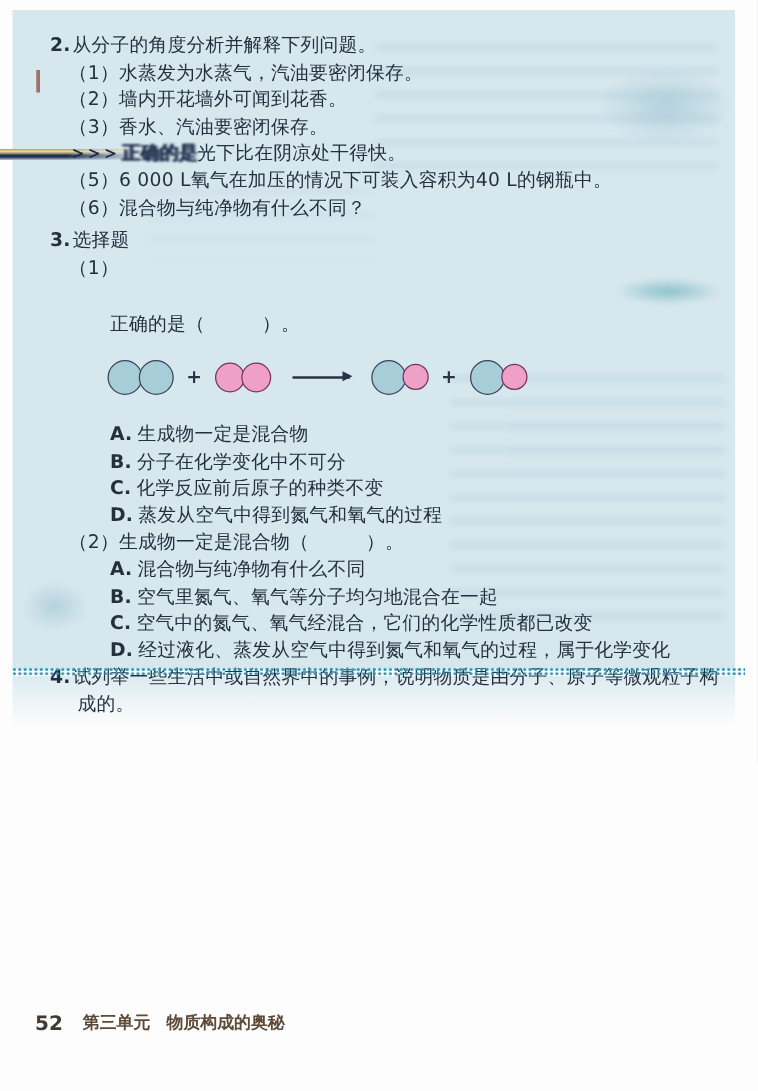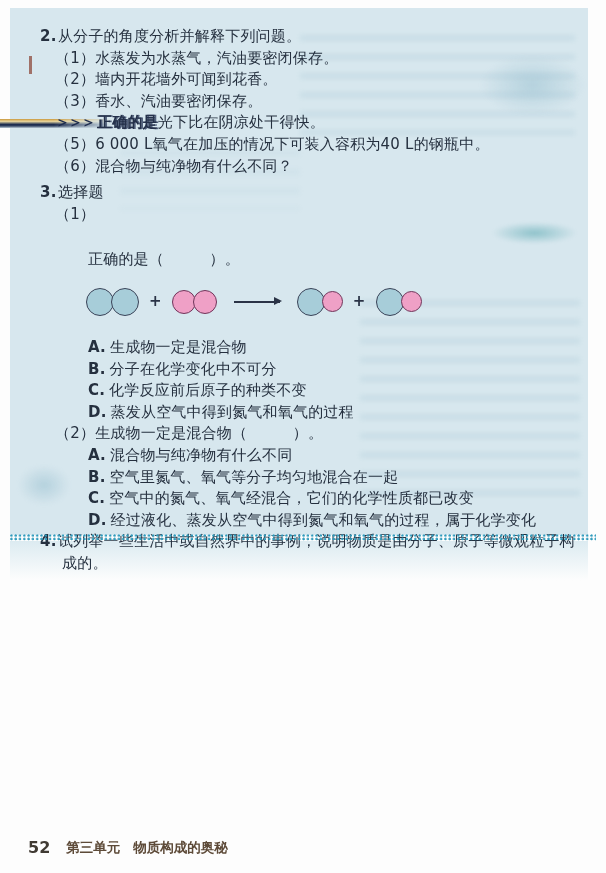--- a/index.html
+++ b/index.html
@@ -94,22 +94,22 @@
 
   
   .dotted-line{
     position:absolute;left:10px;top:534px;width:586px;height:7px;
     background-image:radial-gradient(circle at 1.5px 1.6px, #2e9abc 1.05px, rgba(46,154,188,0) 1.45px);
     background-size:4.3px 3.4px;
   }
 
   
   .footer{
-    position:absolute;left:28px;top:838px;
-    display:flex;align-items:center;color:#5d4a38;
+    position:absolute;left:28px;top:809px;
+    display:flex;align-items:flex-start;color:#5d4a38;
   }
   .footer .pagenum{font-size:16px;font-weight:600;color:#403a33;margin-right:16px;}
   .footer .unit{font-size:13.5px;font-weight:600;margin-right:13px;}
   .footer .title{font-size:13.5px;font-weight:700;}
 </style>
 </head>
 <body>
 
 <div class="page">
 

